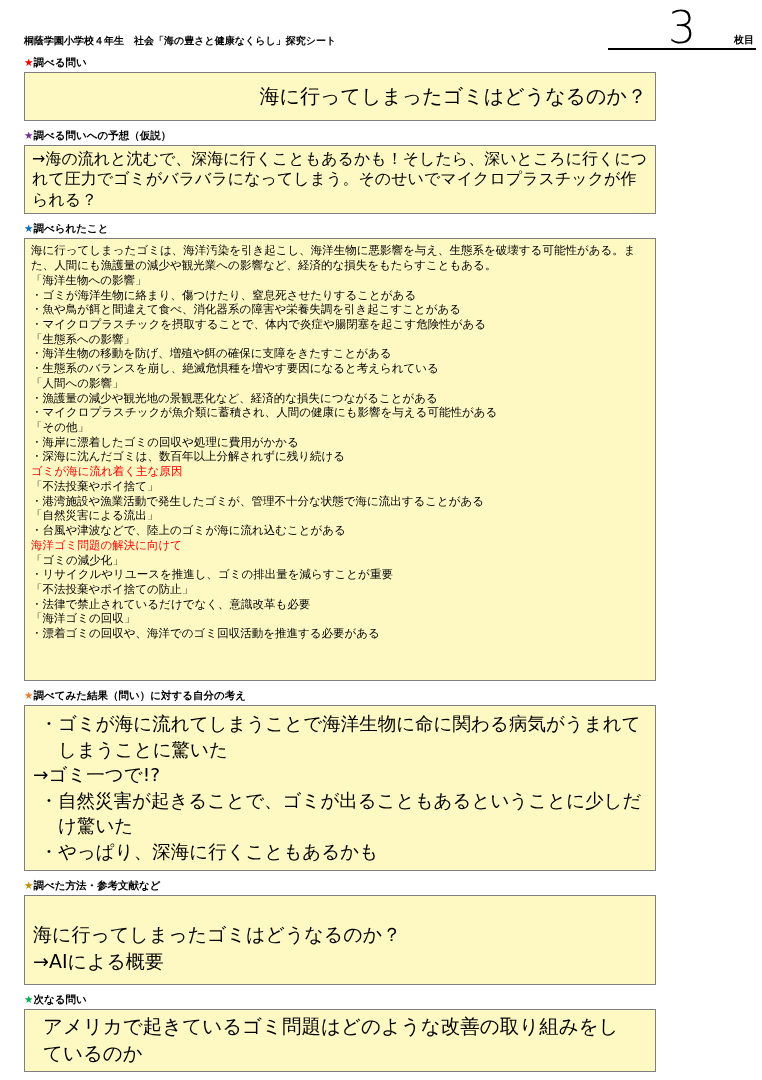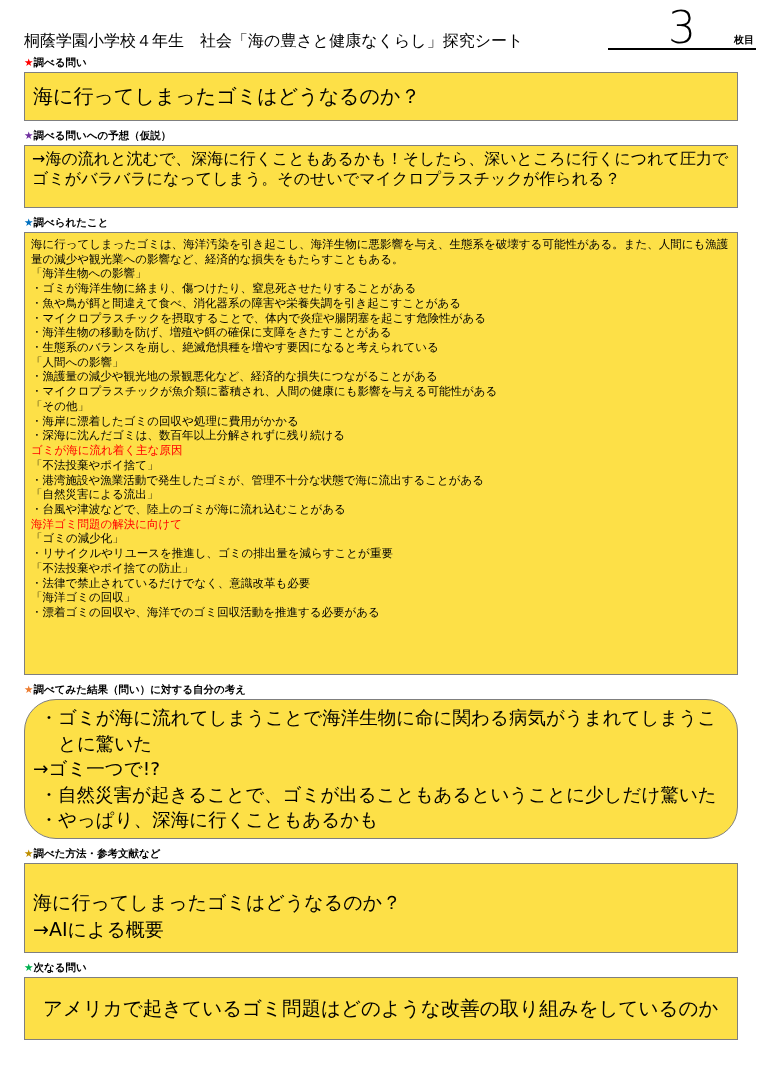--- a/index.html
+++ b/index.html
@@ -3,35 +3,35 @@
 <meta charset="utf-8">
 <style>
   * { margin:0; padding:0; box-sizing:border-box; }
   html,body { background:#ffffff; }
   body {
     width:762px; height:1080px; position:relative;
     font-family:"DejaVu Sans", sans-serif; color:#000;
     overflow:hidden;
   }
   .content { padding:34px 24px 0 24px; }
-  .doc-title { font-size:16px; font-weight:400; line-height:14px; }
+  .doc-title { font-size:10px; font-weight:700; line-height:14px; }
   .page-number {
     position:absolute; top:4px; right:6px; width:148px; height:46px;
     border-bottom:2px solid #000;
     display:flex; align-items:flex-end; justify-content:center;
   }
   .page-num-value { font-size:44px; font-weight:200; line-height:0.92; }
   .page-num-unit { position:absolute; right:2px; bottom:1px; font-size:10px; font-weight:700; }
   .section-label { font-size:10.5px; font-weight:700; margin:8px 0 3px 0; line-height:13px; }
   .star { font-weight:700; }
-  .box { border:1px solid #7f7f7f; width:714px; background:#fde047; }
+  .box { border:1px solid #7f7f7f; width:632px; background:#fef9c3;justify-content:flex-end; }
   .box-question { min-height:49px; display:flex; align-items:center; padding:2px 8px; font-size:20px; }
   .box-hypothesis { min-height:63px; padding:3px 7px; font-size:16px; line-height:1.28; }
   .box-findings { min-height:443px; padding:4px 7px 4px 6px; font-size:11.5px; line-height:1.28; }
-  .box-thoughts { min-height:128px; padding:5px 8px; font-size:18.5px; line-height:1.38;border-radius:32px; }
+  .box-thoughts { min-height:128px; padding:5px 8px; font-size:18.5px; line-height:1.38; }
   .box-method { min-height:90px; padding:25px 8px 8px 8px; font-size:19px; line-height:1.45; }
   .box-next { min-height:63px; display:flex; align-items:center; padding:2px 18px; font-size:19.5px; }
   .hang { padding-left:1.35em; text-indent:-1em; }
   .line { white-space:pre-wrap; }
 </style>
 </head>
 <body>
 
 <div class="page-number">
   <span class="page-num-value">3</span>
@@ -59,20 +59,21 @@
 
   <div class="section">
     <div class="section-label"><span class="star" style="color: rgb(0, 112, 192);">★</span><span>調べられたこと</span></div>
     <div class="box box-findings">
 
     <div class="line">海に行ってしまったゴミは、海洋汚染を引き起こし、海洋生物に悪影響を与え、生態系を破壊する可能性がある。また、人間にも漁護量の減少や観光業への影響など、経済的な損失をもたらすこともある。</div>
         <div class="line">「海洋生物への影響」</div>
         <div class="line">・ゴミが海洋生物に絡まり、傷つけたり、窒息死させたりすることがある</div>
         <div class="line">・魚や鳥が餌と間違えて食べ、消化器系の障害や栄養失調を引き起こすことがある</div>
         <div class="line">・マイクロプラスチックを摂取することで、体内で炎症や腸閉塞を起こす危険性がある</div>
+        <div class="line">「生態系への影響」</div>
         <div class="line">・海洋生物の移動を防げ、増殖や餌の確保に支障をきたすことがある</div>
         <div class="line">・生態系のバランスを崩し、絶滅危惧種を増やす要因になると考えられている</div>
         <div class="line">「人間への影響」</div>
         <div class="line">・漁護量の減少や観光地の景観悪化など、経済的な損失につながることがある</div>
         <div class="line">・マイクロプラスチックが魚介類に蓄積され、人間の健康にも影響を与える可能性がある</div>
         <div class="line">「その他」</div>
         <div class="line">・海岸に漂着したゴミの回収や処理に費用がかかる</div>
         <div class="line">・深海に沈んだゴミは、数百年以上分解されずに残り続ける</div>
         <div class="line" style="color: rgb(255, 0, 0);">ゴミが海に流れ着く主な原因</div>
         <div class="line">「不法投棄やポイ捨て」</div>

